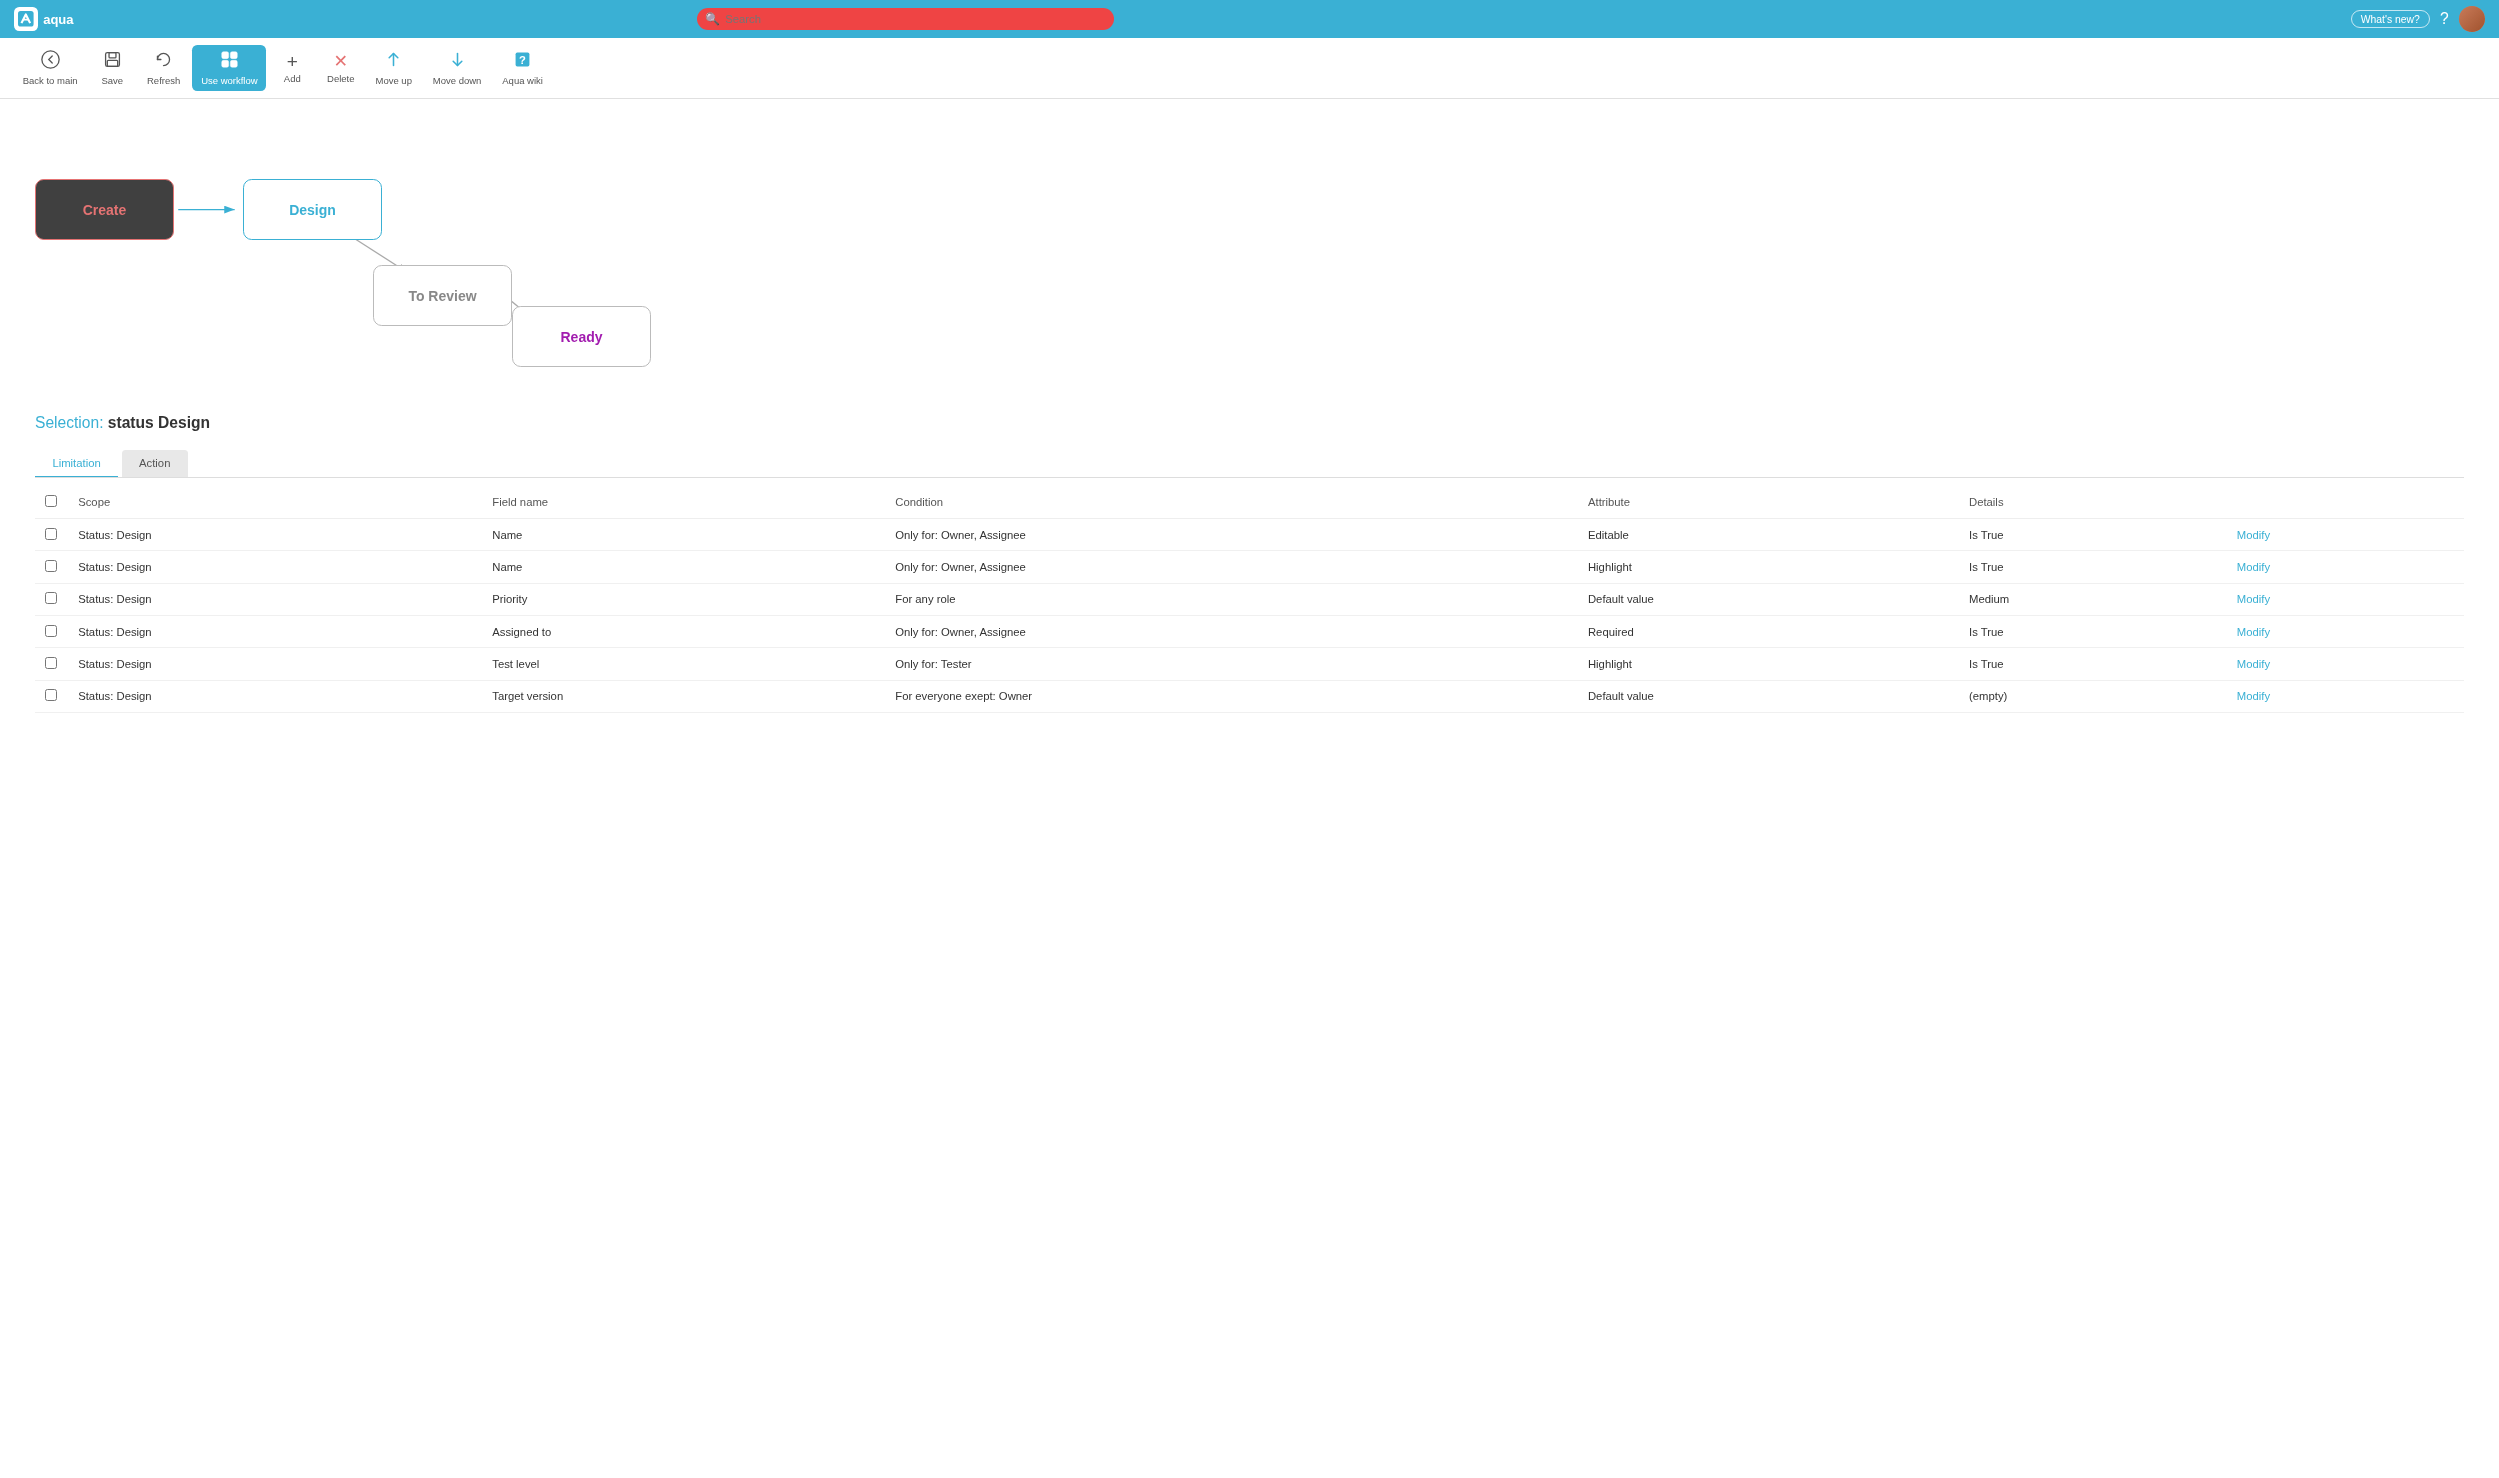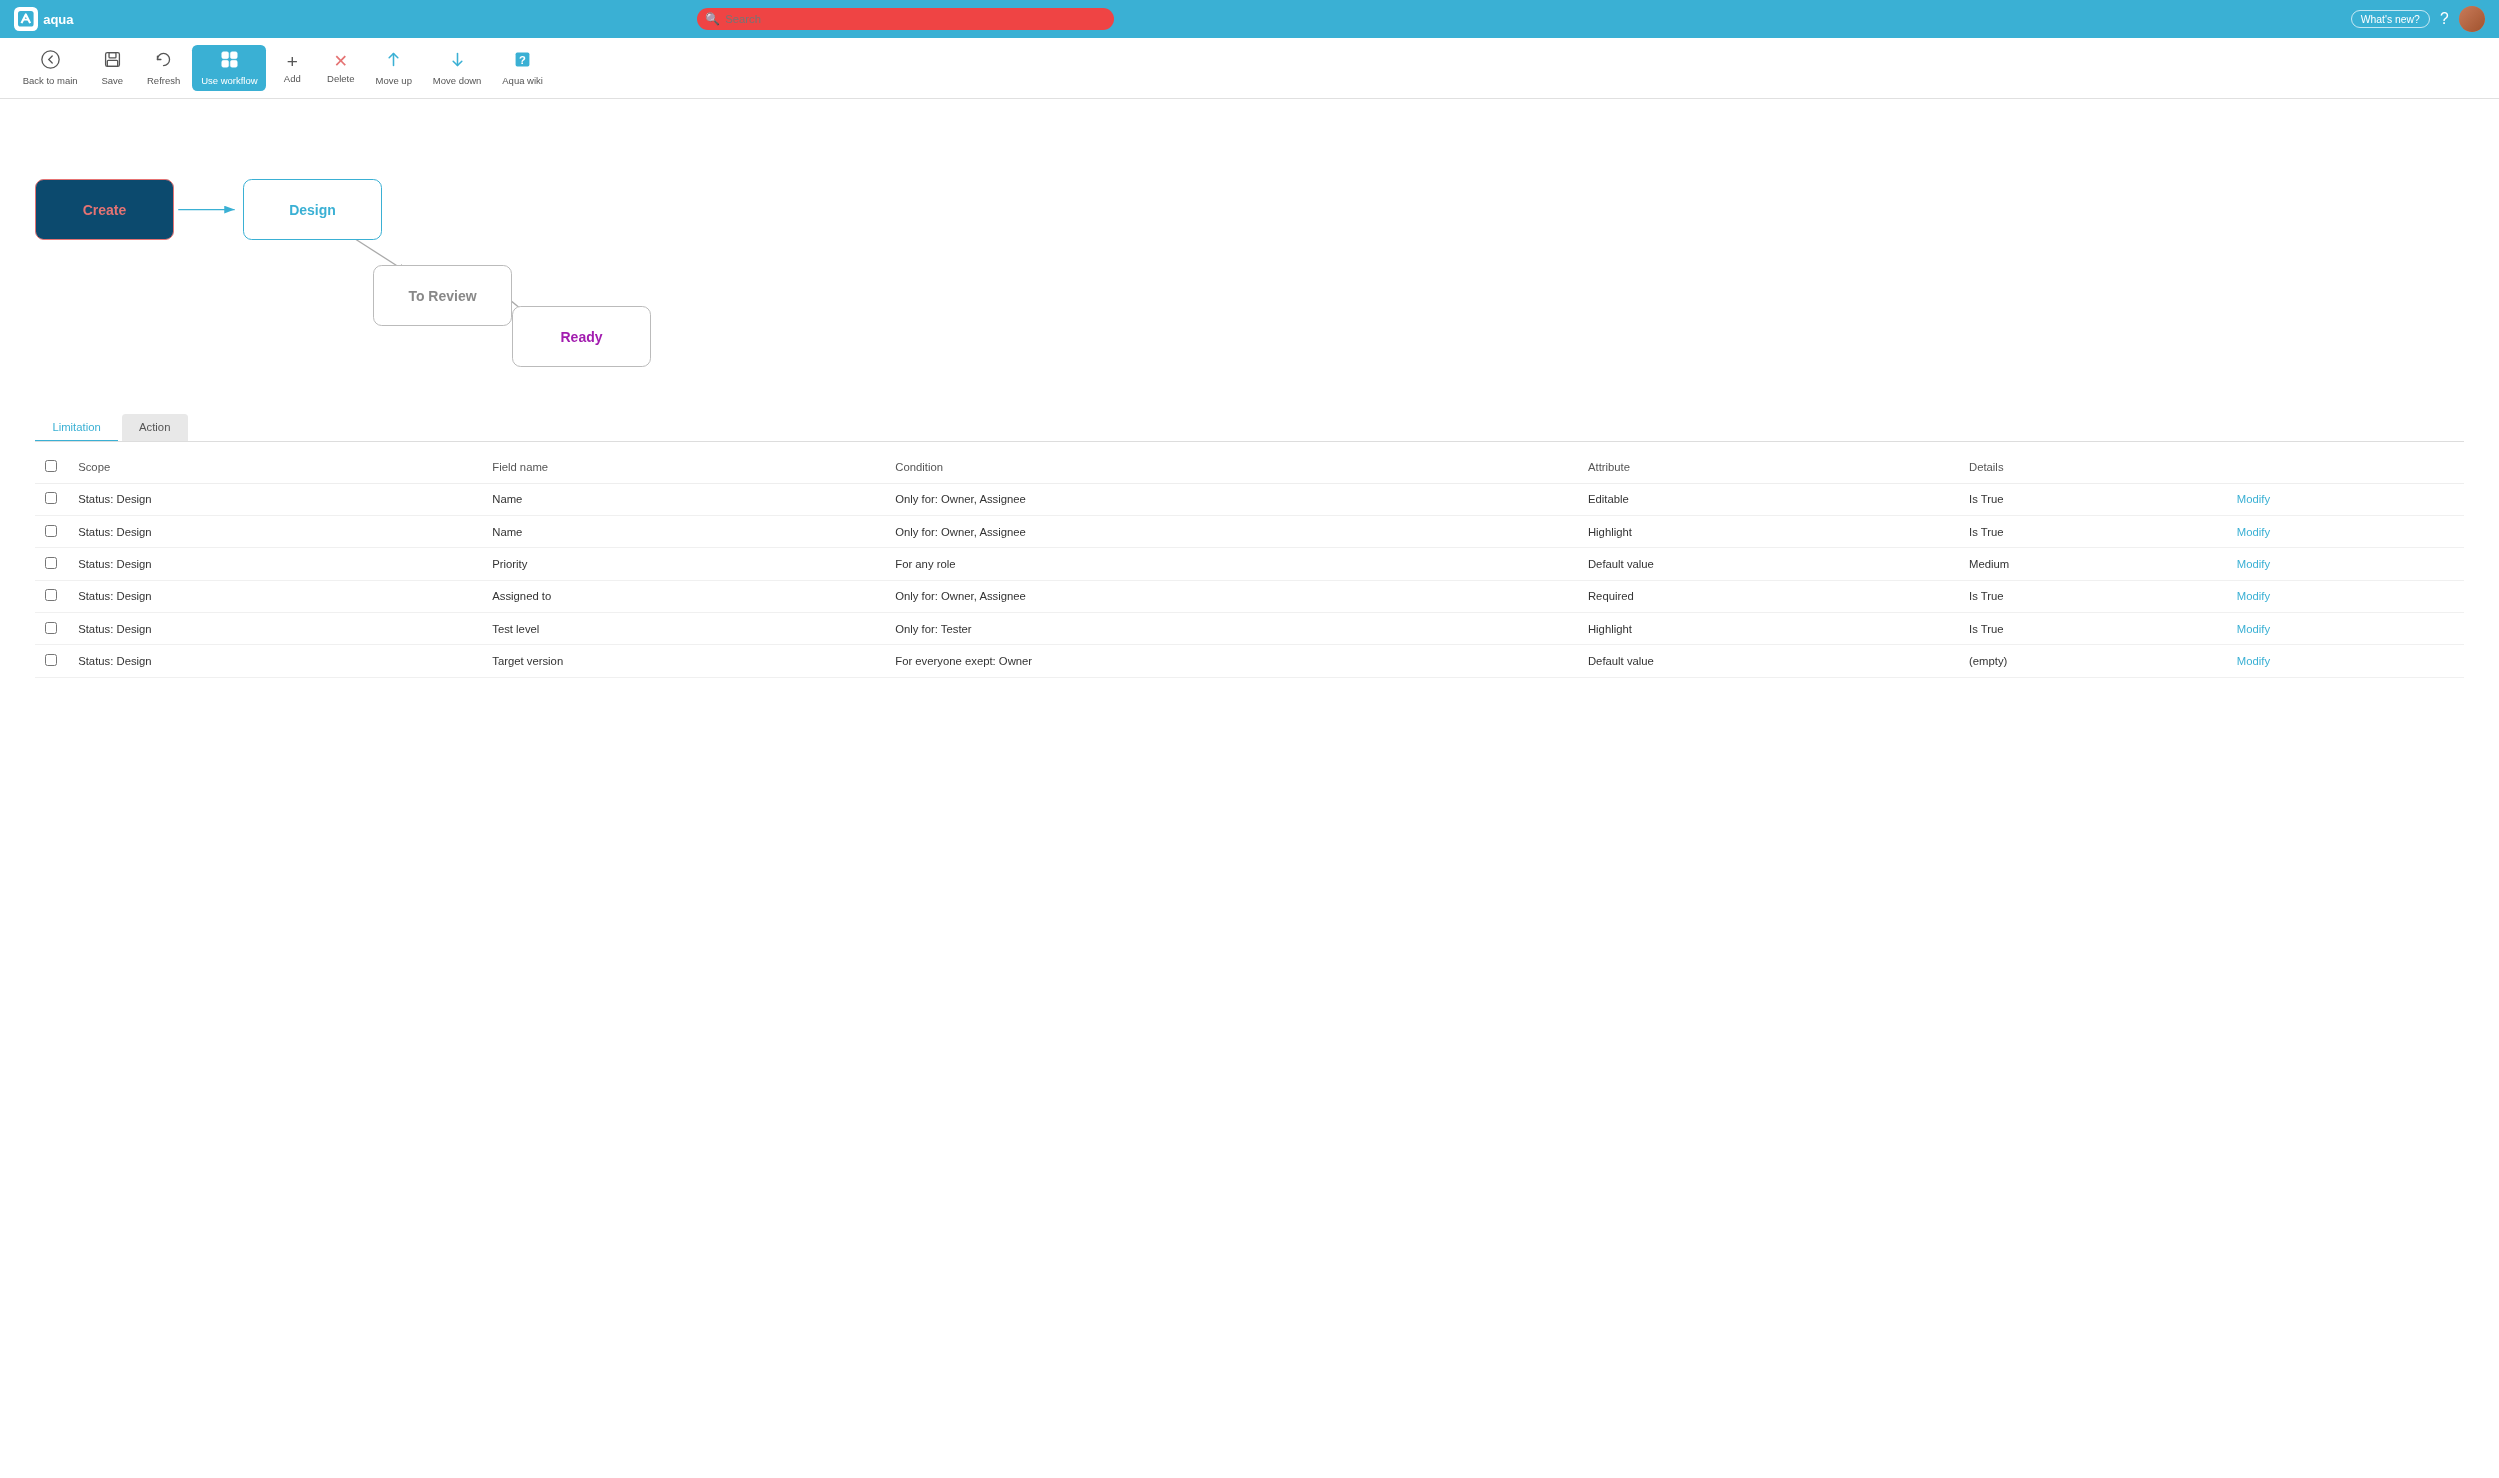--- a/index.html
+++ b/index.html
@@ -138,21 +138,21 @@
       font-size: 14px;
       font-weight: 600;
       cursor: pointer;
     }
 
     .flow-node.create {
       left: 0; top: 52px;
       width: 139px; height: 61px;
       border: 1.7px solid #e57373;
       color: #e57373;
-      background: #0c4a6e;
+      background: #404040;
       align-items: center;
     }
 
     .flow-node.design {
       left: 191px; top: 52px;
       width: 139px; height: 61px;
       border: 1.7px solid #3ab0d4;
       color: #3ab0d4;
       background: #fff;
     }
@@ -403,20 +403,24 @@
       <span>To Review</span>
     </div>
 
     <div class="flow-node ready" style="left:477px;top:179px;">
       <span>Ready</span>
     </div>
   </div>
 </div>
 
 <div class="selection-section">
+  <div class="selection-title">
+    <span class="label-part">Selection:</span>
+    <span class="value-part"> status Design</span>
+  </div>
 
   <div class="tabs">
     <button class="tab-btn active">Limitation</button>
     <button class="tab-btn secondary" style="margin-left:3.5px;">Action</button>
   </div>
 
   <table class="data-table">
     <thead>
       <tr>
         <th class="checkbox-col">

